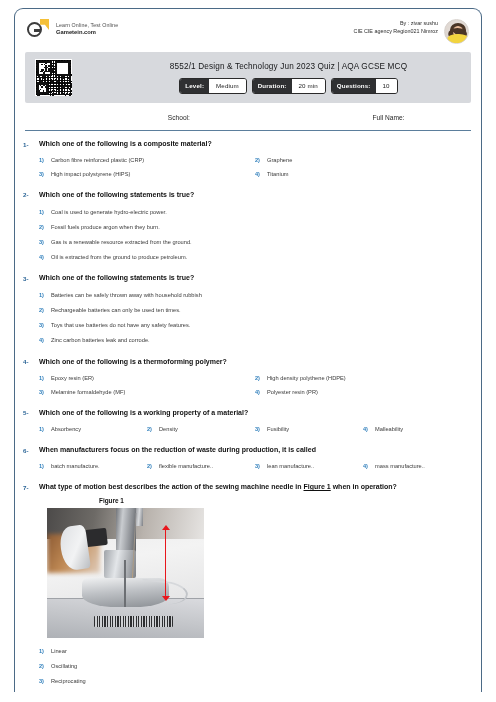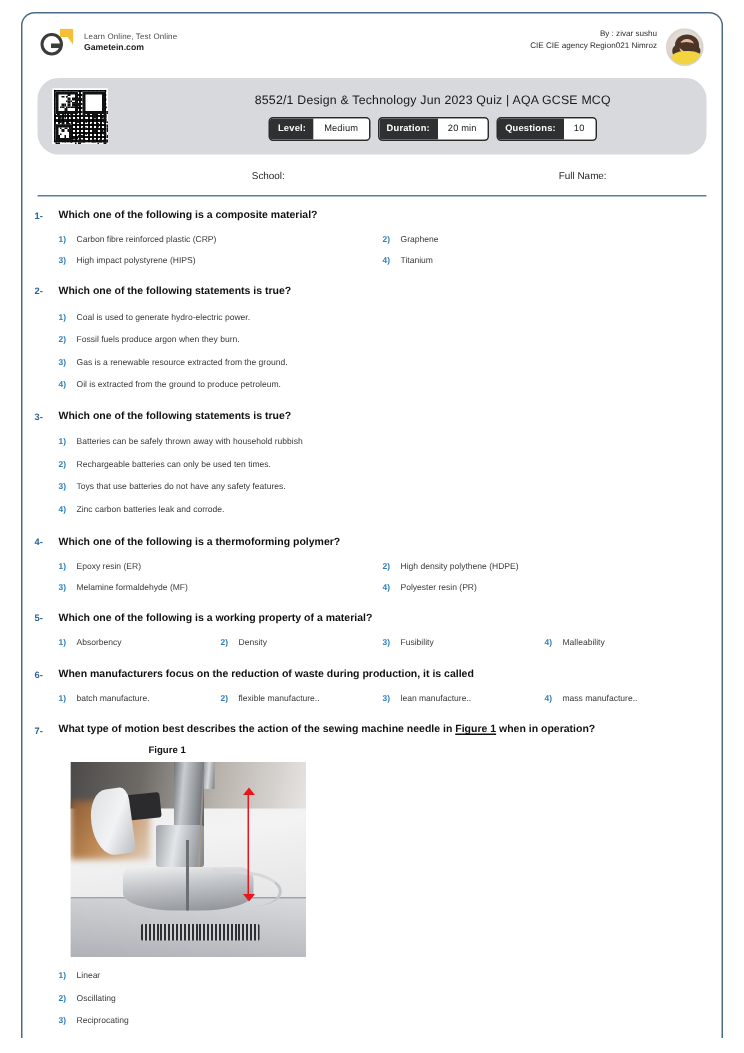--- a/index.html
+++ b/index.html
@@ -95,21 +95,21 @@
     position: absolute; left: 3.2px; top: 8px;
     width: 19px; height: 12px;
     background: #4a3526; border-radius: 50%;
     clip-path: polygon(0 0, 22% 0, 22% 100%, 0 100%, 0 0, 78% 0, 100% 0, 100% 100%, 78% 100%);
   }
 
   
   .title-bar {
     margin: 2px 10px 0 10px;
     background: #d7d9dd;
-    border-radius: 14px;
+    border-radius: 2px;
     display: flex;
     align-items: center;
     padding: 7px 10px;
     min-height: 47px;
     gap: 40px;
   }
   .qr {
     width: 37px; height: 37px;
     flex: 0 0 auto;
     background-color: #fff;

